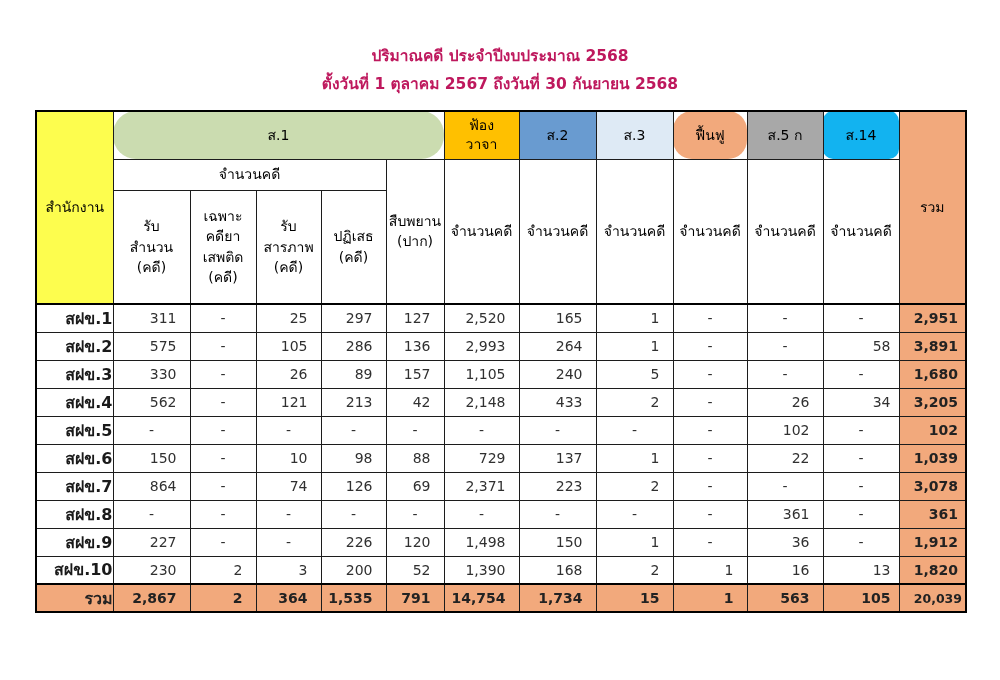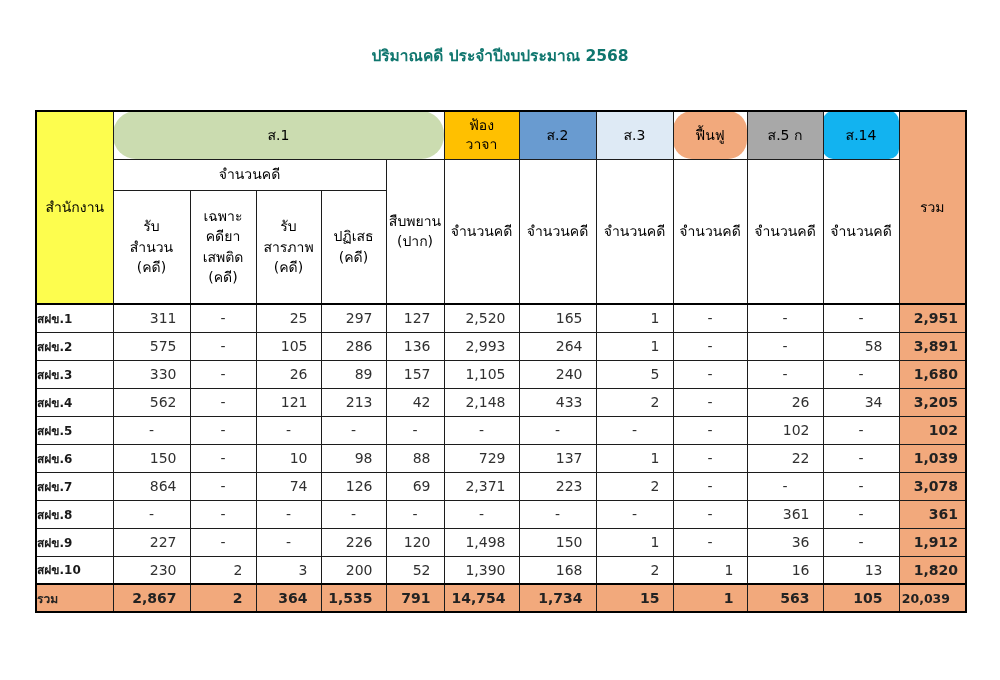--- a/index.html
+++ b/index.html
@@ -2,21 +2,21 @@
 <html><head>
 <meta charset="utf-8">
 <style>
   html,body{margin:0;padding:0;}
   body{
     width:1000px;height:680px;background:#ffffff;position:relative;
     font-family:"DejaVu Sans","Liberation Sans",sans-serif;color:#000;
   }
   .titles{
     position:absolute;top:42px;left:0;width:1000px;text-align:center;
-    font-weight:bold;font-size:15.5px;line-height:28px;color:#0f766e;
+    font-weight:bold;font-size:15.5px;line-height:28px;color:#be185d;
   }
   table.report{
     position:absolute;left:35px;top:110px;width:930px;
     border-collapse:collapse;table-layout:fixed;
     border:2.5px solid #000;
   }
   .report td{
     border:1.5px solid #1c1c1c;
     padding:0;
     font-size:14px;
@@ -37,34 +37,35 @@
   td.g-fong{background:#FFC000;line-height:1.35;}
   td.g-s2{background:#699BD0;}
   td.g-s3{background:#DEEAF5;margin-left:24px;}
   td.g-fuenfu{background:#F2A97C;border-radius:19px;}
   td.g-s5k{background:#A8A8A8;}
   td.g-s14{background:#12B3F0;border-radius:10px;}
   td.total-col-h{background:#F2A97C;}
   
   tbody tr{height:28px;}
   tbody td{vertical-align:middle;color:#303030;}
-  td.office{text-align:left;font-weight:600;color:#1a1a1a;font-size:12px;}
+  td.office{text-align:right;font-weight:600;color:#1a1a1a;font-size:16px;}
   td.num{text-align:right;padding-right:13px;}
   td.dash{text-align:center;padding-right:0;}
-  td.col-10{padding-right:16px;}      
+  td.col-10{padding-right:8px;}      
   td.col-10.dash{padding-right:0;}
   td.ruam{background:#F2A97C;font-weight:bold;padding-right:7px;color:#222;margin-left:14px;}
   tr.total td{background:#F2A97C;font-weight:bold;color:#222;border-top:2.5px solid #000;}
-  tr.total td.ruam{font-size:12.5px;padding-right:15px;}
+  tr.total td.ruam{font-size:12.5px;padding-right:3px;}
 </style>
 </head>
 <body>
 
 <div class="titles">
   <div>ปริมาณคดี ประจำปีงบประมาณ 2568</div>
+  <div>ตั้งวันที่ 1 ตุลาคม 2567 ถึงวันที่ 30 กันยายน 2568</div>
 </div>
 
 <table class="report">
   <colgroup>
     <col style="width:77px">
       <col style="width:77px">
       <col style="width:66px">
     <col style="width:65px">
       <col style="width:65px">
       <col style="width:58px">

